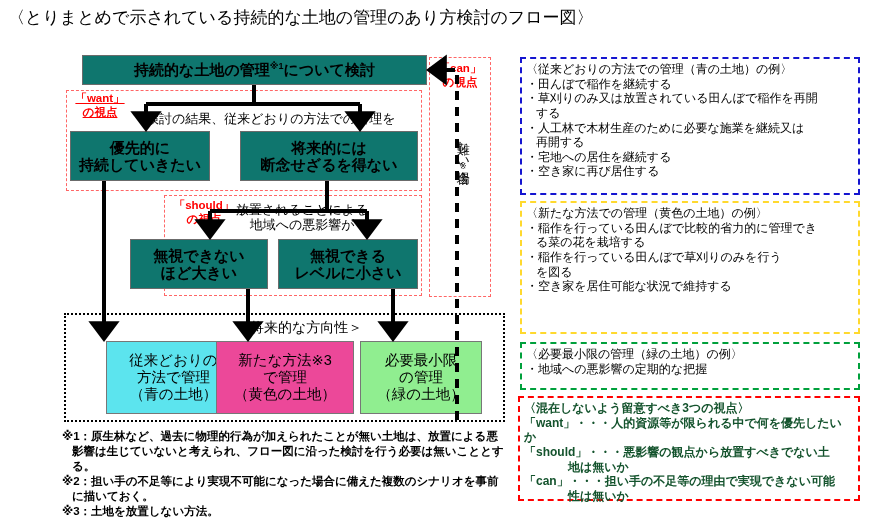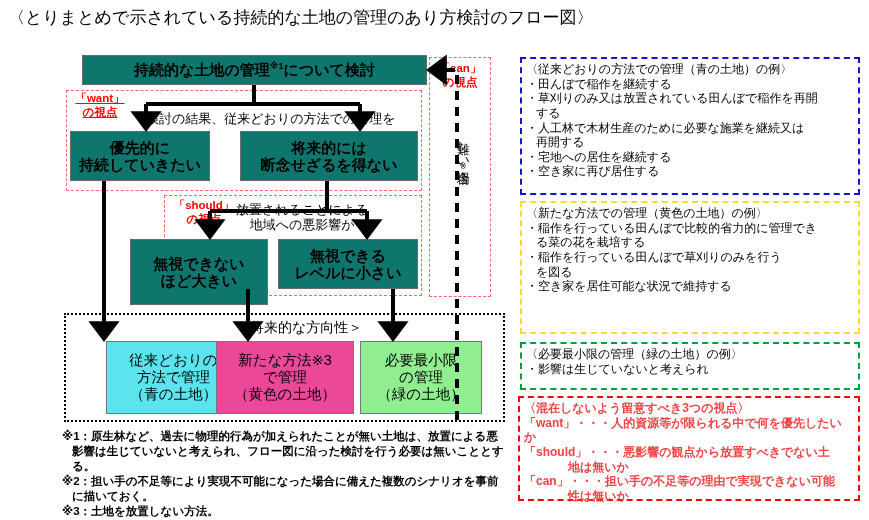--- a/index.html
+++ b/index.html
@@ -123,21 +123,21 @@
     padding: 3px 5px 3px 4px;
     font-size: 12px;
     line-height: 1.22;
   }
   .panel .p-head { white-space: nowrap; }
   .panel .p-item { text-indent: 0; padding-left: 0; }
   .panel .p-cont { padding-left: 10px; }
   .panel-blue   { border: 2.5px dashed #1515d0; color: #000; }
   .panel-yellow { border: 2.5px dashed #ffd92e; color: #000; }
   .panel-green  { border: 2.5px dashed #00a03c; color: #000; }
-  .panel-red    { border: 2.5px dashed #ff0000; color: #ef4444; font-weight: bold; }
+  .panel-red    { border: 2.5px dashed #ff0000; color: #14532d; font-weight: bold; }
   .panel-red .p-cont { padding-left: 44px; }
 
   
   .footnotes {
     position: absolute;
     font-size: 11.5px;
     line-height: 1.3;
     color: #000;
     font-weight: bold;
   }
@@ -195,21 +195,21 @@
   <div class="vp-label" style="left:168px; top:199px; width:72px;">
     <div>「should」</div>
     <div>の視点</div>
   </div>
 
   <div class="flow-label" style="left:236px; top:203px;">
     <div>放置されることによる</div>
     <div>地域への悪影響が</div>
   </div>
 
-  <div class="fbox" style="left:130px; top:239px; width:138px; height:66px;">
+  <div class="fbox" style="left:130px; top:239px; width:138px; height:50px;">
     <div>無視できない</div>
     <div>ほど大きい</div>
   </div>
 
   <div class="fbox" style="left:278px; top:239px; width:140px; height:50px;">
     <div>無視できる</div>
     <div>レベルに小さい</div>
   </div>
 
   <div class="vp-label" style="left:432px; top:62px; width:56px;">
@@ -274,21 +274,21 @@
     <div class="p-head">〈新たな方法での管理（黄色の土地）の例〉</div>
     <div class="p-item">・稲作を行っている田んぼで比較的省力的に管理でき</div>
     <div class="p-cont">る菜の花を栽培する</div>
     <div class="p-item">・稲作を行っている田んぼで草刈りのみを行う</div>
     <div class="p-cont">を図る</div>
     <div class="p-item">・空き家を居住可能な状況で維持する</div>
   </div>
 
   <div class="panel panel-green" style="left:520px; top:342px; width:340px; height:48px;">
     <div class="p-head">〈必要最小限の管理（緑の土地）の例〉</div>
-    <div class="p-item">・影響は生じていないと考えられ</div>
+    <div class="p-item">・地域への悪影響の定期的な把握</div>
   </div>
 
   <div class="panel panel-red" style="left:518px; top:396px; width:342px; height:105px;">
     <div class="p-head">〈混在しないよう留意すべき3つの視点〉</div>
     <div class="p-item">「want」・・・人的資源等が限られる中で何を優先したいか</div>
     <div class="p-item">「should」・・・悪影響の観点から放置すべきでない土</div>
     <div class="p-cont">地は無いか</div>
     <div class="p-item">「can」・・・担い手の不足等の理由で実現できない可能</div>
     <div class="p-cont">性は無いか</div>
   </div>

